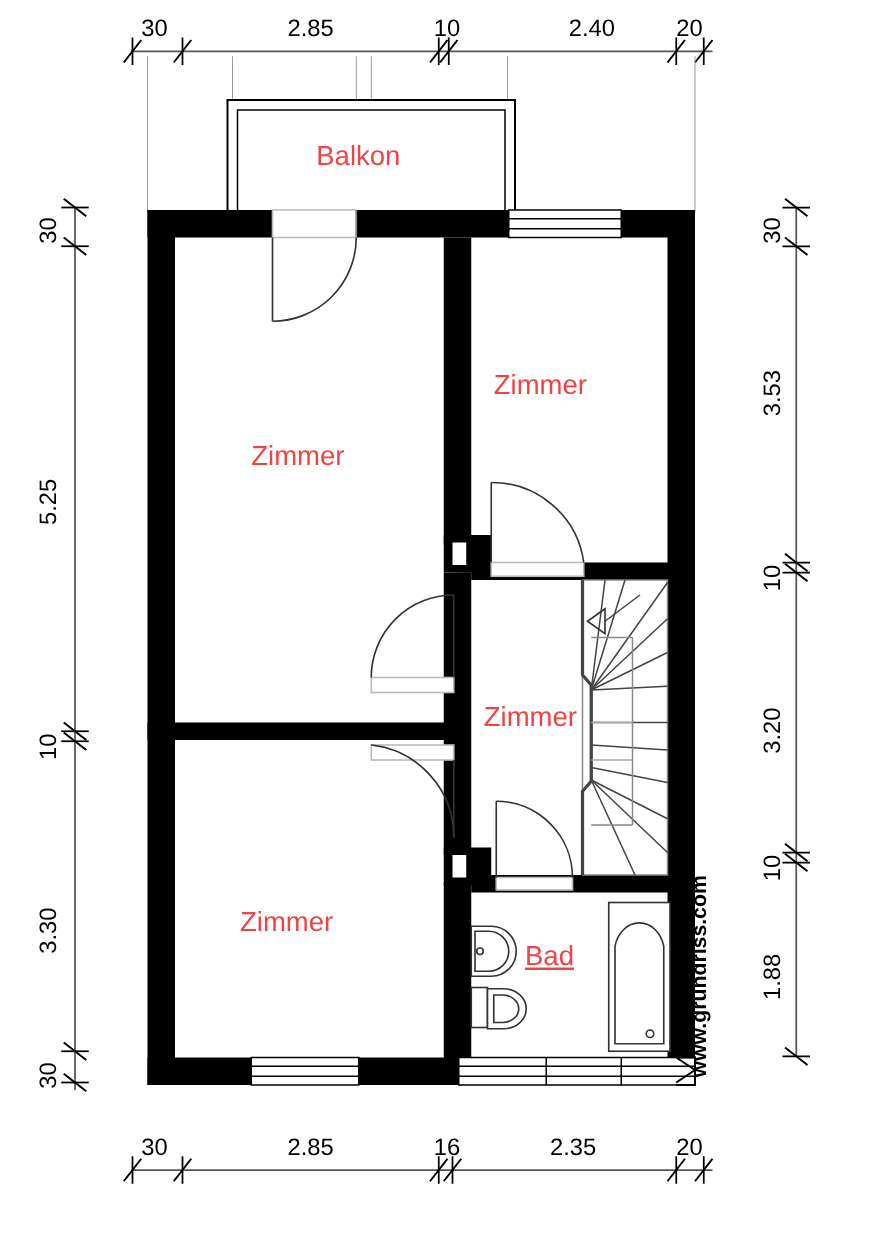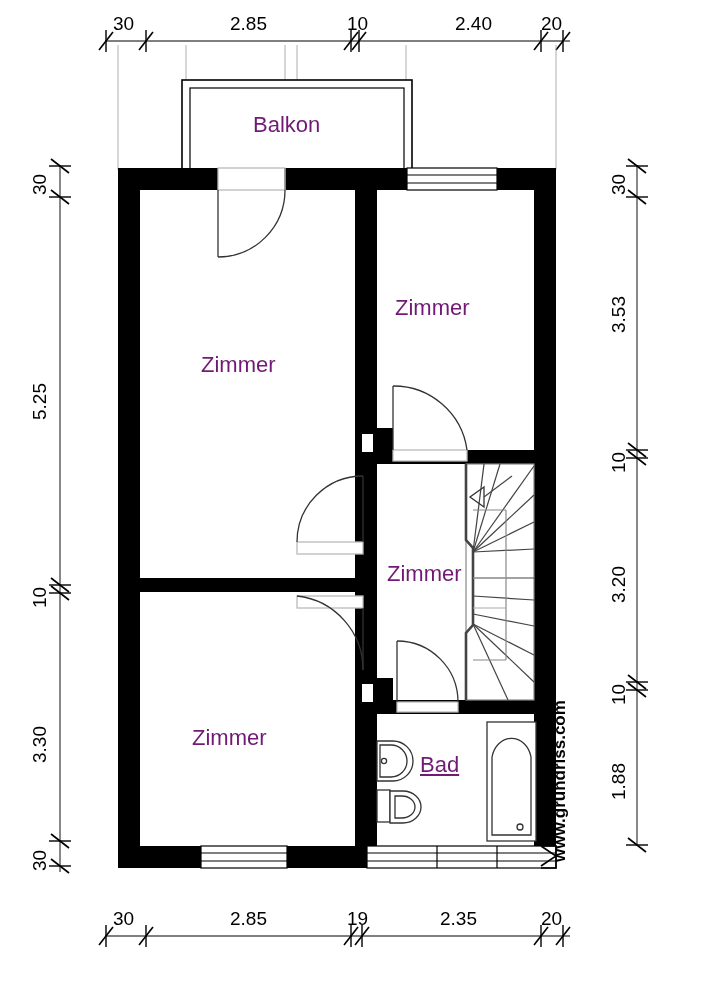--- a/index.html
+++ b/index.html
@@ -8,21 +8,21 @@
 
   .dimtext{
     position:absolute;font-family:"Liberation Sans",sans-serif;
     font-size:19px;color:#000;font-weight:400;letter-spacing:0px;
     white-space:nowrap;
   }
   .dimtext.vert{transform-origin:left top;transform:rotate(-90deg);}
 
   .roomlabel{
     position:absolute;font-family:"Liberation Sans",sans-serif;
-    font-size:22px;color:#701a75;white-space:nowrap;
+    font-size:22px;color:#ef4444;white-space:nowrap;
   }
 
   svg#plan{position:absolute;left:0;top:0;width:702px;height:1000px;}
 
   .wm{
     position:absolute;font-family:"Liberation Sans",sans-serif;
     font-size:17px;font-weight:bold;color:#000;white-space:nowrap;
     transform-origin:left top;transform:rotate(-90deg);
   }
 </style>
@@ -287,21 +287,21 @@
   <div class="roomlabel" style="left:420px;top:752px;text-decoration:underline;">Bad</div>
 
   <div class="dimtext" style="left:113px;top:13px;">30</div>
   <div class="dimtext" style="left:230px;top:13px;">2.85</div>
   <div class="dimtext" style="left:347px;top:13px;">10</div>
   <div class="dimtext" style="left:437px;top:13px;margin-left:18px;">2.40</div>
   <div class="dimtext" style="left:541px;top:13px;">20</div>
 
   <div class="dimtext" style="left:113px;top:908px;">30</div>
   <div class="dimtext" style="left:230px;top:908px;">2.85</div>
-  <div class="dimtext" style="left:347px;top:908px;">19</div>
+  <div class="dimtext" style="left:347px;top:908px;">16</div>
   <div class="dimtext" style="left:440px;top:908px;">2.35</div>
   <div class="dimtext" style="left:541px;top:908px;">20</div>
 
   <div class="dimtext vert" style="left:29px;top:195px;">30</div>
   <div class="dimtext vert" style="left:29px;top:420px;">5.25</div>
   <div class="dimtext vert" style="left:29px;top:608px;">10</div>
   <div class="dimtext vert" style="left:29px;top:763px;">3.30</div>
   <div class="dimtext vert" style="left:29px;top:871px;">30</div>
 
   <div class="dimtext vert" style="left:608px;top:195px;">30</div>

